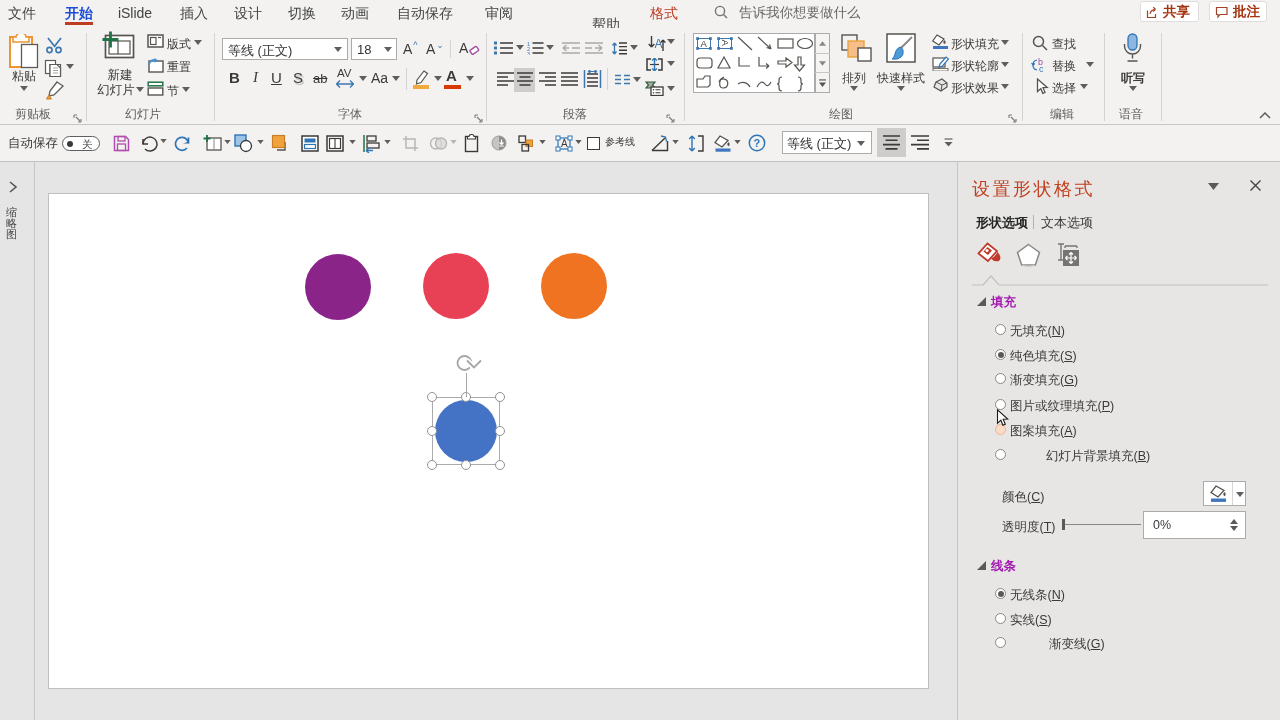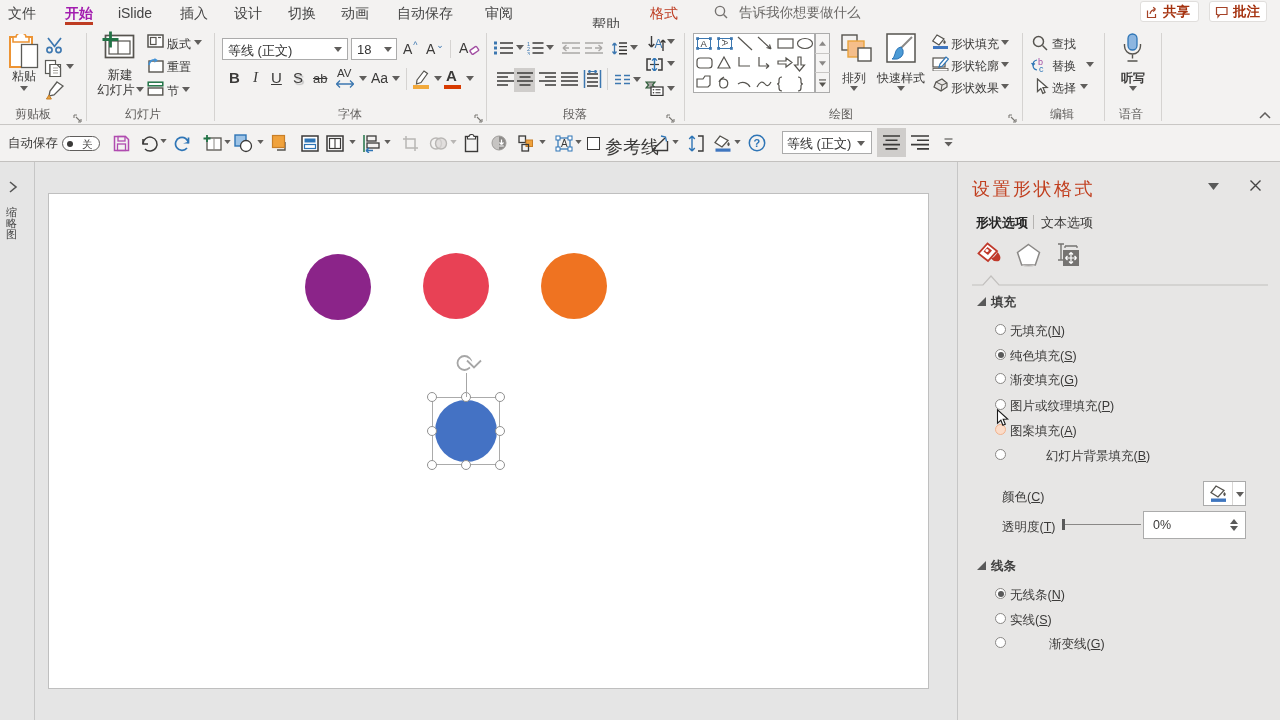--- a/index.html
+++ b/index.html
@@ -2,21 +2,21 @@
 <html><head>
 <meta charset="utf-8">
 <style>
 * { margin:0; padding:0; box-sizing:border-box; }
 html,body { width:1280px; height:720px; overflow:hidden; font-family:"Liberation Sans", sans-serif; }
 #app { position:relative; width:1280px; height:720px; background:#F2F1F0; }
 .abs { position:absolute; }
 
 #tabbar { position:absolute; left:0; top:0; width:1280px; height:28px; background:#F3F2F1; }
 .tab { position:absolute; top:0; height:28px; line-height:26px; font-size:14px; color:#444; text-align:center; }
-#tab-home { font-weight:bold; color:#a21caf; }
+#tab-home { font-weight:bold; color:#1d4ed8; }
 #tab-home::after { content:""; position:absolute; left:2px; right:2px; bottom:3px; height:3px; background:#BE3C22; }
 
 #ribbon { position:absolute; left:0; top:28px; width:1280px; height:97px; background:#F3F2F1; border-bottom:1px solid #C9C7C5; }
 .gsep { position:absolute; top:5px; height:88px; width:1px; background:#D5D3D1; }
 .glabel { position:absolute; top:78px; font-size:12px; color:#605E5C; width:80px; text-align:center; }
 .rtext { font-size:12px; color:#3b3a39; }
 
 #qat { position:absolute; left:0; top:126px; width:1280px; height:36px; background:#F3F2F1; border-bottom:1px solid #C3C1BF;padding-left:28px; }
 
 #work { position:absolute; left:0; top:162px; width:1280px; height:558px; background:#E5E5E5; }
@@ -25,21 +25,21 @@
 #rightsep { position:absolute; left:957px; top:0; width:1px; height:558px; background:#C6C6C6; }
 #panel { position:absolute; left:958px; top:0; width:322px; height:558px; background:#E7E6E5; }
 #slide { position:absolute; left:12px; top:31px; width:881px; height:496px; background:#fff; border:1px solid #BFBFBF; }
 .circ { position:absolute; border-radius:50%; }
 
 .handle { position:absolute; width:10px; height:10px; border-radius:50%; background:#fff; border:1.6px solid #919191; }
 
 .radio { position:absolute; width:11px; height:11px; border-radius:50%; background:#fff; border:1px solid #8A8886; }
 .radio.sel::after { content:""; position:absolute; left:1.5px; top:1.5px; width:6px; height:6px; border-radius:50%; background:#5A5A5A; }
 .plabel { position:absolute; font-size:12.5px; color:#3b3a39; white-space:nowrap; }
-.sechead { position:absolute; font-size:12.5px; font-weight:bold; color:#404040; }
+.sechead { position:absolute; font-size:12.5px; font-weight:bold; color:#a21caf; }
 .tri { position:absolute; width:0; height:0; border-left:9px solid transparent; border-bottom:9px solid #595959; }
 u { text-decoration:underline; }
 </style>
 </head>
 <body>
 <div id="app">
 
 <div id="tabbar">
   <span class="tab" style="left:6px;width:32px;">文件</span>
   <span class="tab" id="tab-home" style="left:63px;width:32px;">开始</span>
@@ -529,21 +529,21 @@
     <rect x="1" y="1" width="4" height="4" fill="#fff" stroke="#2E75B6"></rect>
         <rect x="13" y="1" width="4" height="4" fill="#fff" stroke="#2E75B6"></rect>
         <rect x="1" y="12" width="4" height="4" fill="#fff" stroke="#2E75B6"></rect>
         <rect x="13" y="12" width="4" height="4" fill="#fff" stroke="#2E75B6"></rect>
     <text x="6" y="12" font-size="10" fill="#3b3a39" font-family="Liberation Sans">A</text>
   </svg>
   <svg class="abs" style="left:575px;top:14px;" width="7" height="4" viewBox="0 0 8 5">
         <path d="M0 0 h8 l-4 5 Z" fill="#605E5C"></path>
       </svg>
   <div class="abs" style="left:587px;top:11px;width:13px;height:13px;background:#fff;border:1.5px solid #3b3a39;"></div>
-  <span class="abs" style="left:605px;top:9px;font-size:18px;color:#3b3a39;">参考线</span>
+  <span class="abs" style="left:605px;top:9px;font-size:10px;color:#3b3a39;">参考线</span>
   <svg class="abs" style="left:651px;top:9px;" width="18" height="17" viewBox="0 0 18 17">
     <path d="M1 15.5 L16.5 15.5 L16.5 6" fill="none" stroke="#3b3a39" stroke-width="1.4"></path>
     <path d="M1 15.5 L14 3" stroke="#3b3a39" stroke-width="1.4"></path>
     <path d="M10 1 l4.5 1 1 4.5" fill="none" stroke="#2E75B6" stroke-width="1.3"></path>
   </svg>
   <svg class="abs" style="left:672px;top:14px;" width="7" height="4" viewBox="0 0 8 5">
         <path d="M0 0 h8 l-4 5 Z" fill="#605E5C"></path>
       </svg>
   <svg class="abs" style="left:688px;top:8px;" width="16" height="19" viewBox="0 0 16 19">
     <path d="M4 2 v15 M4 2 l-2.8 3 M4 2 l2.8 3 M4 17 l-2.8 -3 M4 17 l2.8 -3" stroke="#2E75B6" stroke-width="1.4" fill="none"></path>

